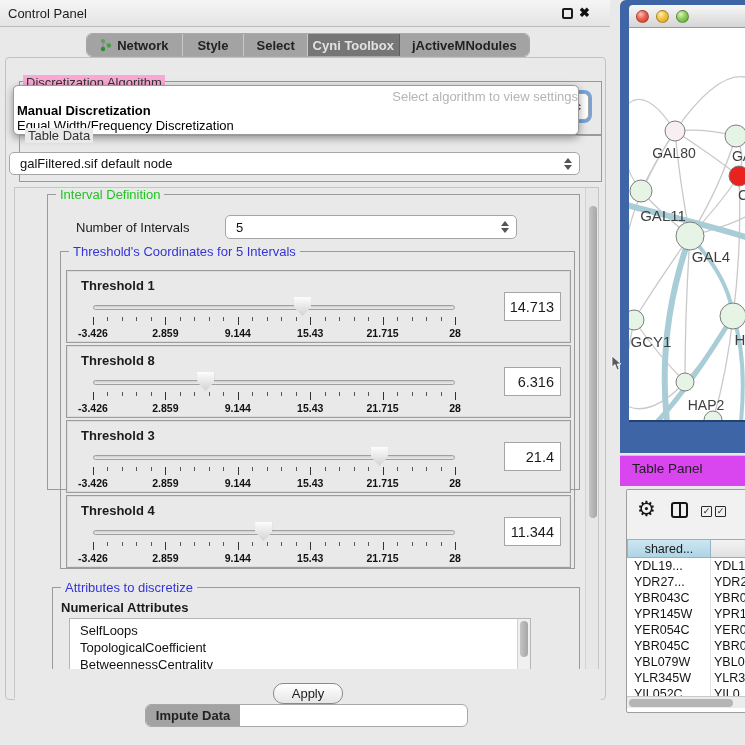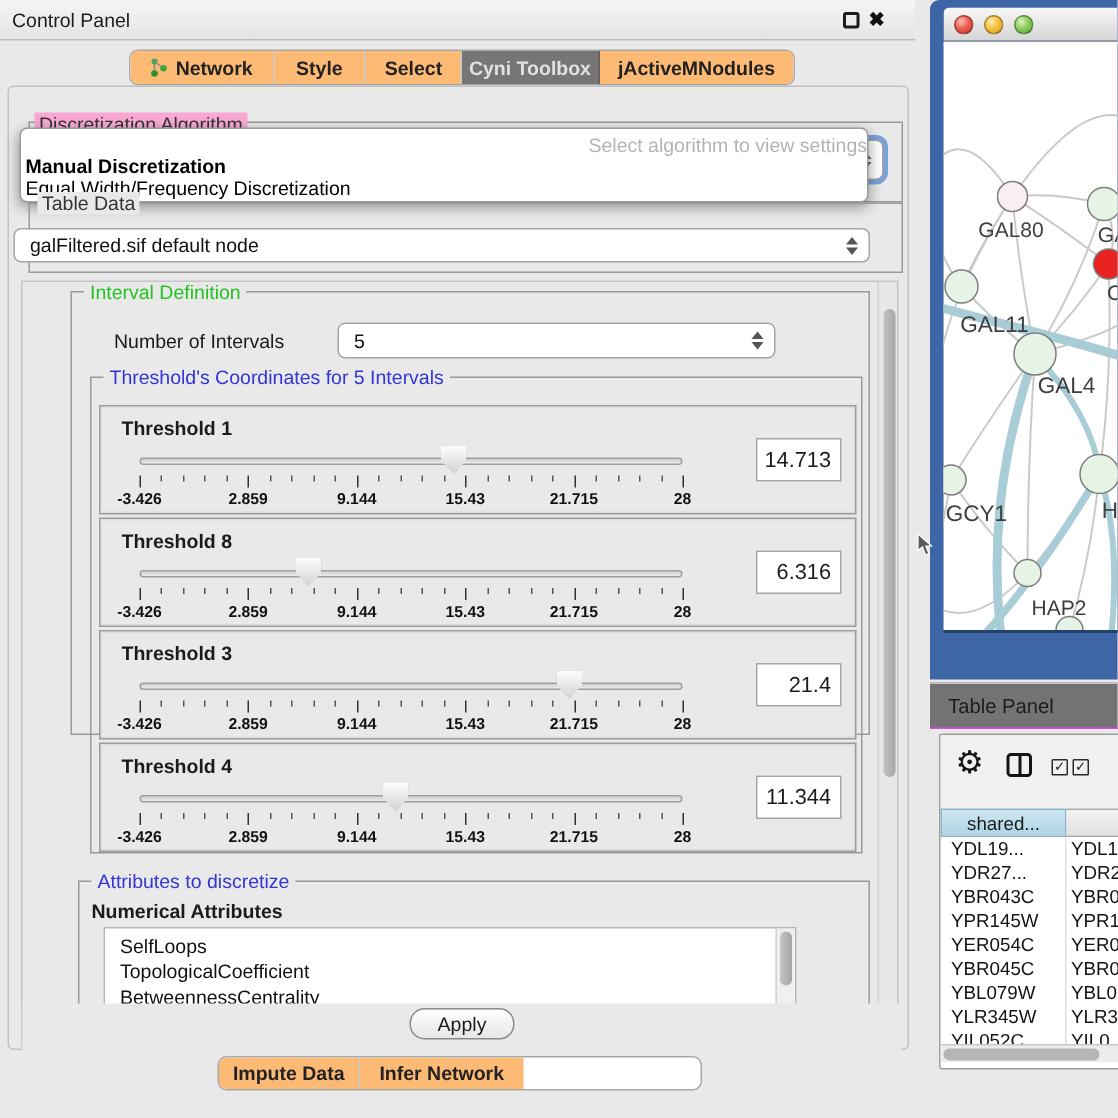--- a/index.html
+++ b/index.html
@@ -4,21 +4,21 @@
 <style>
   *{box-sizing:border-box;font-family:"Liberation Sans",sans-serif;margin:0;padding:0}
   html,body{width:745px;height:745px;overflow:hidden;background:#e9e9e9;font-size:13px;color:#1b1b1b}
   .abs{position:absolute}
   
   .cp-titlebar{left:0;top:0;width:610px;height:27px;background:linear-gradient(#f5f5f5,#e4e4e4);border-bottom:1px solid #bdbdbd}
   .cp-title{left:8px;top:6px;font-size:13px;color:#1c1c1c}
   .float-icon{left:562px;top:8px;width:11px;height:11px;border:2px solid #1a1a1a;border-radius:2px}
   .close-icon{left:579px;top:5px;font-size:13px;font-weight:bold;color:#111}
   .tabgroup{display:flex;background:#fff;border:1px solid #a8a8a8;border-radius:6px;overflow:hidden;height:24px}
-  .tab{display:flex;align-items:center;justify-content:center;font-weight:bold;font-size:13px;color:#222;border-right:1px solid #c9c9c9;background:#fdba74;gap:5px}
+  .tab{display:flex;align-items:center;justify-content:center;font-weight:bold;font-size:13px;color:#222;border-right:1px solid #c9c9c9;background:#a3a3a3;gap:5px}
   .tab:last-child{border-right:none}
   .tab.sel{background:#767676;color:#e2e2e2;border-right:1px solid #5f5f5f}
   .mainbox{left:5px;top:57px;width:601px;height:643px;border:1px solid #c2c2c2;border-radius:4px;background:#e9e9e9}
   .group{border:1px solid #9a9a9a;background:transparent}
   .legend{position:absolute;top:-8px;left:8px;background:#e9e9e9;padding:0 4px;font-size:13px}
   .lg-green{color:#22c422}.lg-blue{color:#3434d8}.lg-dark{color:#333}
   .combo{background:#fff;border:1px solid #a6a6a6;border-radius:5px;display:flex;align-items:center;padding-left:10px;font-size:13px;color:#111;position:absolute}
   .stepper{position:absolute;right:7px;top:50%;transform:translateY(-50%);display:flex;flex-direction:column;gap:2px;align-items:center}
   .tri-up{width:0;height:0;border-left:4px solid transparent;border-right:4px solid transparent;border-bottom:5px solid #555}
   .tri-dn{width:0;height:0;border-left:4px solid transparent;border-right:4px solid transparent;border-top:5px solid #555}
@@ -44,21 +44,21 @@
   .listbox .row{padding-left:10px;font-size:13px;line-height:17px;color:#111}
   .applybtn{background:linear-gradient(#ffffff,#e6e6e6);border:1px solid #8a8a8a;border-radius:10px;font-size:13px;display:flex;align-items:center;justify-content:center}
   
   .netwin{left:620px;top:0;width:125px;height:453px;background:#3e66a7;border-radius:6px 0 0 0}
   .net-titlebar{left:9px;top:5px;width:116px;height:23px;background:linear-gradient(#f8f8f8,#d5d5d5);border-bottom:1px solid #999;border-radius:4px 0 0 0}
   .tl{position:absolute;top:5px;width:13px;height:13px;border-radius:50%;border:1px solid rgba(0,0,0,.3)}
   .tl-red{left:7px;background:radial-gradient(circle at 35% 30%,#fbc0b5,#ec6152 45%,#ce3625)}
   .tl-yellow{left:27px;background:radial-gradient(circle at 35% 30%,#fdeebb,#f3c13d 45%,#dc9c1c)}
   .tl-green{left:47px;background:radial-gradient(circle at 35% 30%,#def3c4,#8ccd5c 45%,#58a238)}
   .net-canvas{left:9px;top:28px;width:116px;height:392px;background:#fff;box-shadow:0 2px 0 #24416f}
-  .tp-header{left:620px;top:455px;width:125px;height:31px;background:#737373;border-top:1px solid #c8c8c8;border-bottom:1px solid #d946ef;display:flex;align-items:center;padding-left:12px;font-size:13.5px;color:#1d1d1d}
+  .tp-header{left:620px;top:455px;width:125px;height:31px;background:#d946ef;border-top:1px solid #c8c8c8;border-bottom:5px solid #d946ef;display:flex;align-items:center;padding-left:12px;font-size:13.5px;color:#1d1d1d}
   .tablebox{left:626px;top:489px;width:122px;height:224px;background:#fff;border:1px solid #9e9e9e;border-radius:2px;overflow:hidden}
   .gear{position:absolute;left:10px;top:8px;font-size:21px;color:#161616;line-height:21px}
   .colicon{position:absolute;left:44px;top:12px;width:17px;height:16px;border:2px solid #151515;border-radius:3px}
   .colicon i{position:absolute;left:50%;top:0;width:2px;height:100%;background:#151515;transform:translateX(-50%)}
   .chk{position:absolute;top:16px;width:11px;height:11px;border:1.5px solid #2a2a2a;border-radius:1px;font-size:9px;line-height:9px;text-align:center;color:#222}
   .hcell{position:absolute;top:0;height:19px;display:flex;align-items:center;justify-content:center;font-size:12.5px;color:#1a1a1a}
   .trow{display:flex;height:16px;line-height:16px;font-size:12.5px;color:#141414}
   .trow .c1{width:84px;padding-left:7px;border-right:1px solid #e0e0e0;overflow:hidden;white-space:nowrap}
   .trow .c2{padding-left:3px;white-space:nowrap}
   .htrack{position:absolute;left:0;top:206px;width:100%;height:12px;background:#ececec;border-top:1px solid #c9c9c9}
@@ -334,32 +334,29 @@
             <div class="row">BetweennessCentrality</div>
           </div>
       </div>
 
       <div class="abs vtrack" style="left:570px;top:0;width:14px;height:510px">
         <div class="vthumb abs" style="left:3px;top:18px;width:8px;height:312px"></div>
       </div>
     </div>
 
     <div class="abs" style="left:9px;top:611px;width:586px;height:31px;background:#e9e9e9">
-      <div class="abs applybtn" style="left:258px;top:3px;width:70px;height:21px">
+      <div class="abs applybtn" style="left:258px;top:14px;width:70px;height:21px">
         <span>Apply</span>
       </div>
     </div>
   </div>
 
   <div class="abs tabgroup" style="left:145px;top:704px;width:323px;height:23px">
     <div class="tab" style="width:94px">
         <span>Impute Data</span>
-      </div>
-    <div class="tab" style="width:109px">
-        <span>Infer Network</span>
       </div>
   </div>
 
   <div class="abs netwin">
     <div class="abs net-titlebar">
       <span class="tl tl-red"></span>
       <span class="tl tl-yellow"></span>
       <span class="tl tl-green"></span>
     </div>
     <div class="abs net-canvas">

